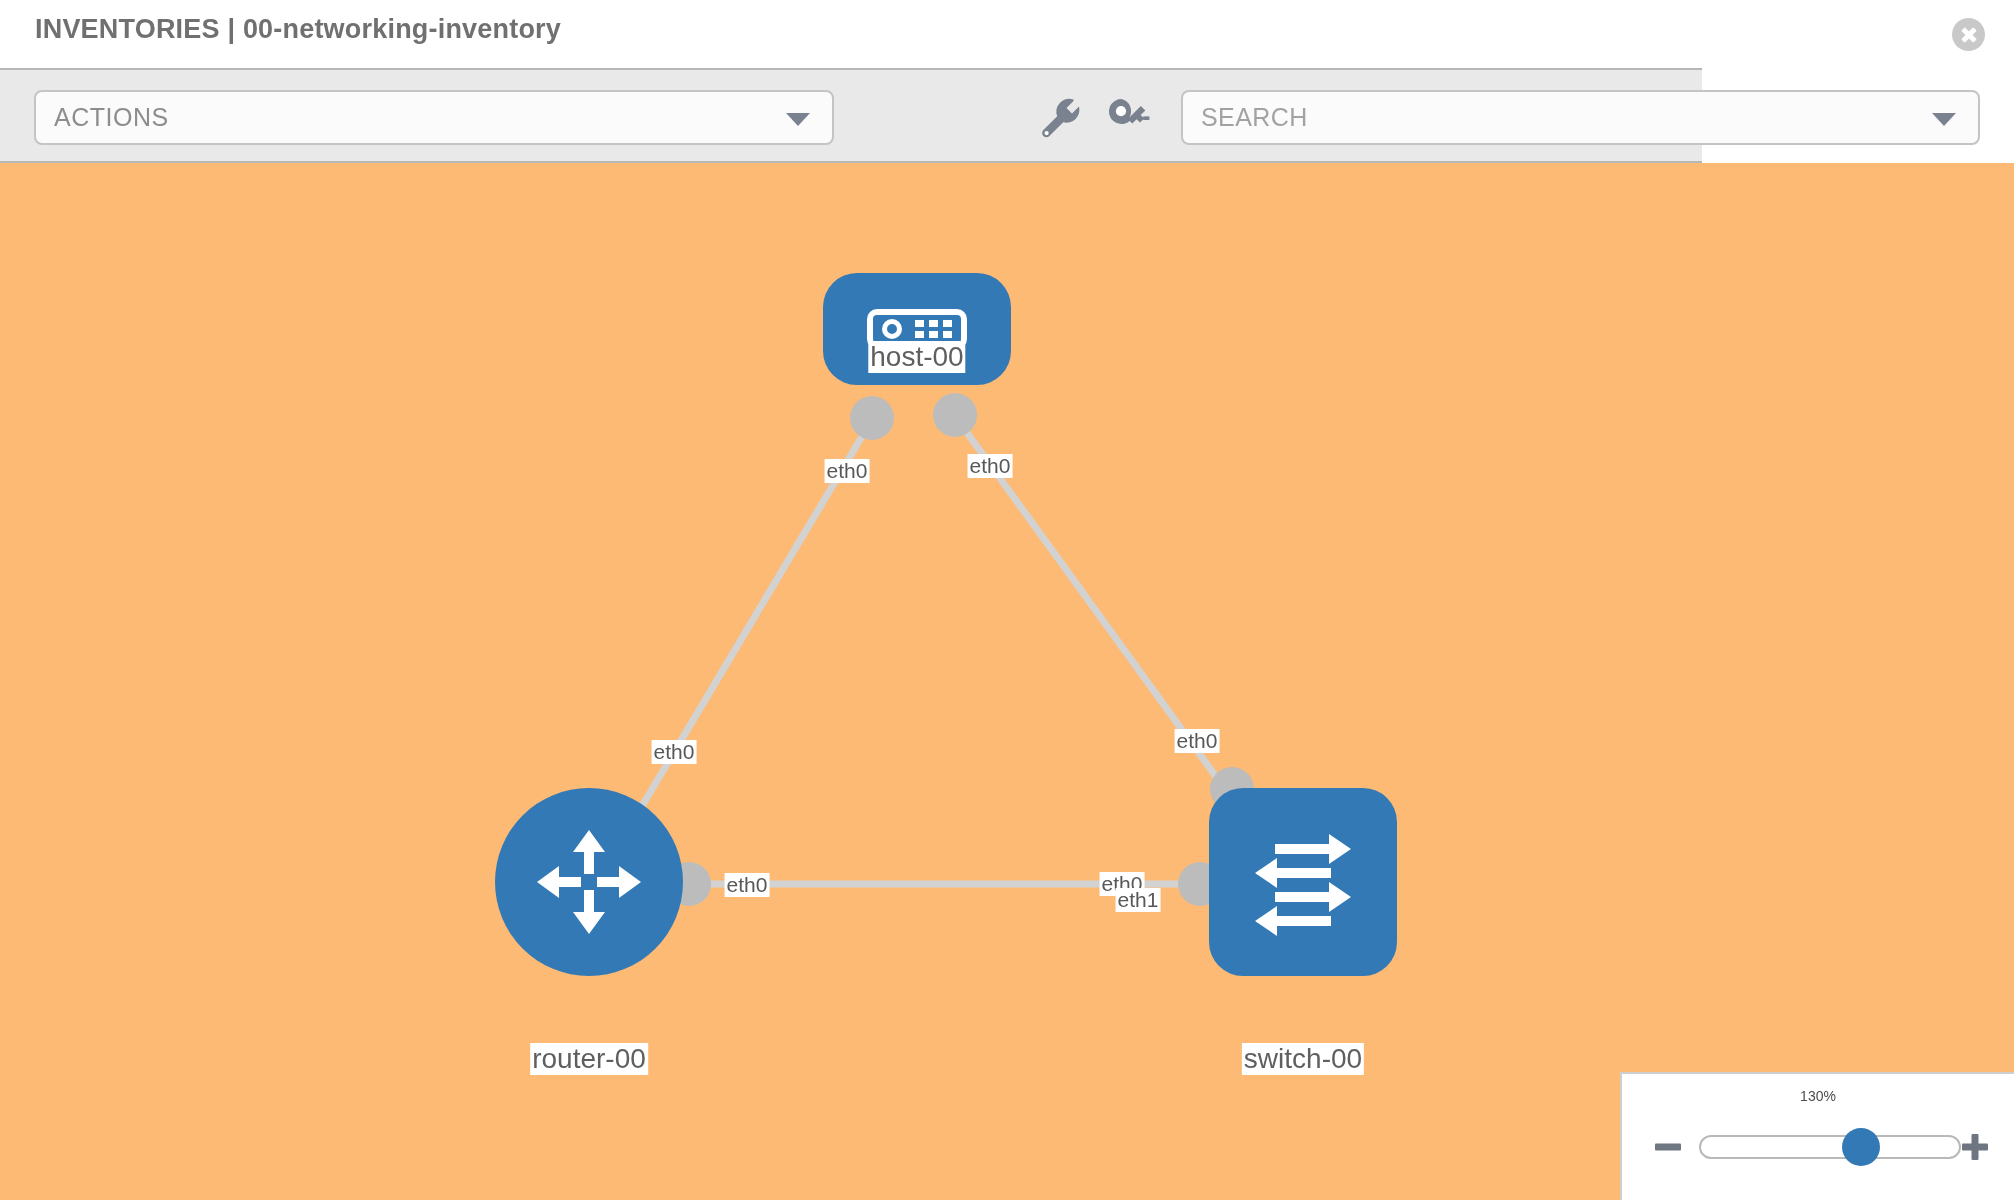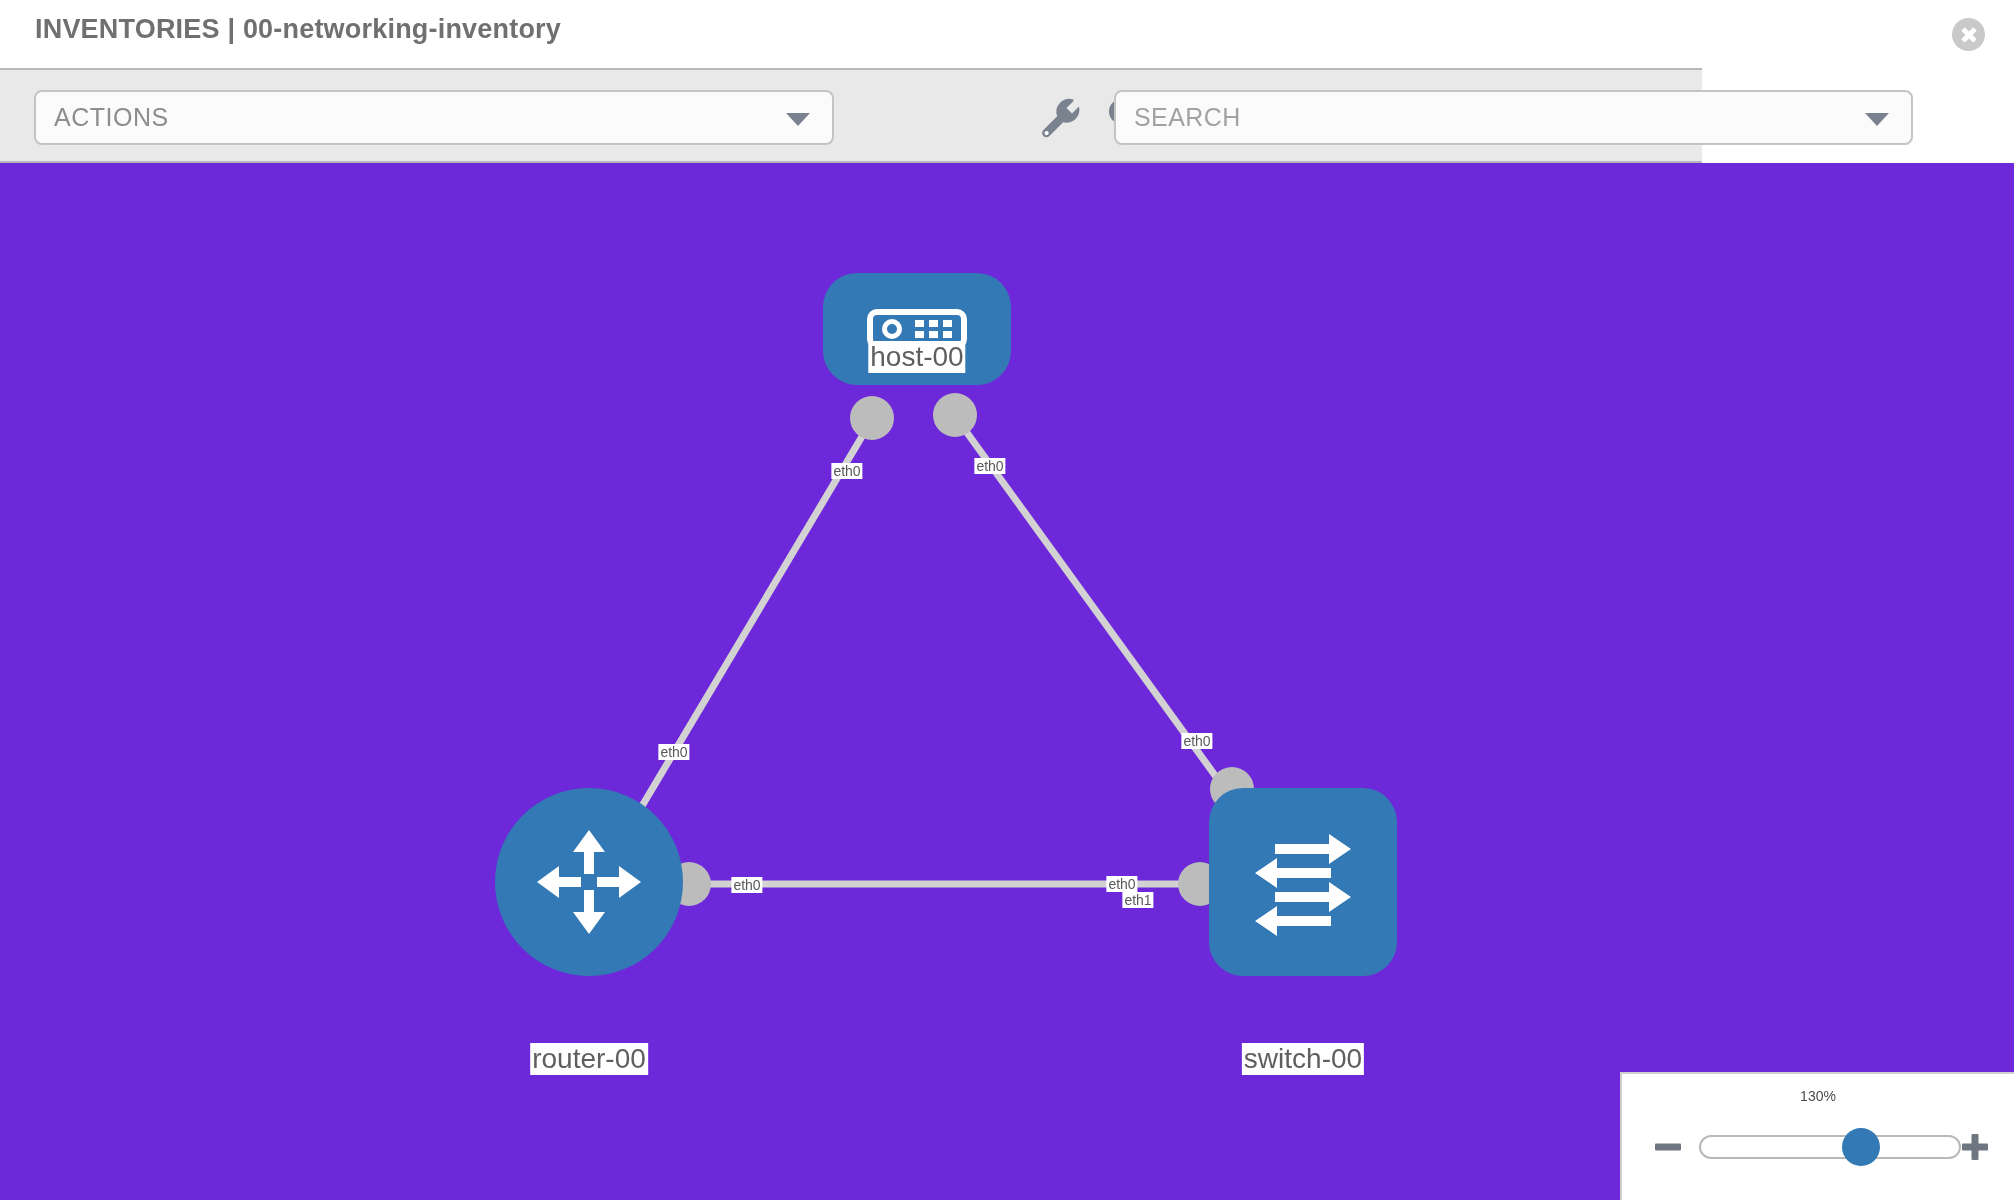--- a/index.html
+++ b/index.html
@@ -73,57 +73,57 @@
   .tool-icon {
     position: absolute; top: 22px;
     width: 52px; height: 52px;
     cursor: pointer;
   }
   .tool-icon.wrench { left: 1034px; }
   .tool-icon.key    { left: 1102px; }
   .tool-icon svg { display: block; width: 100%; height: 100%; }
 
   .search-box {
-    position: absolute; left: 1114px; top: 20px;
+    position: absolute; left: 1181px; top: 20px;
     width: 799px; height: 55px;
     background: #fbfbfb;
     border: 2px solid #c4c4c4;
     border-radius: 8px;
     display: flex; align-items: center;
     cursor: text;
   }
   .search-placeholder {
     margin-left: 18px;
     font-size: 25px; color: #a2a2a2;
     letter-spacing: 0.4px;
   }
 
   
   .canvas {
     position: absolute; left: 0; top: 163px;
     width: 2014px; height: 1037px;
-    background: #6d28d9;
+    background: #fdba74;
     overflow: hidden;
   }
   .topo-svg { position: absolute; left: 0; top: 0; width: 2014px; height: 1037px; }
 
   .edge-line { stroke: #d2d2d2; stroke-width: 7; }
   .port-dot  { fill: #bcbcbc; }
 
   .node-label {
     position: absolute;
     font-size: 28px; color: #5f5f5f;
     background: #ffffff;
     white-space: nowrap;
     padding: 0 2px;
     transform: translateX(-50%);
   }
   .iface-label {
     position: absolute;
-    font-size: 14px; color: #585858;
+    font-size: 21px; color: #585858;
     background: #ffffff;
     white-space: nowrap;
     padding: 0 2px;
     transform: translate(-50%, -50%);
   }
 
   .node {
     position: absolute;
     background: #3279b5;
     display: flex; align-items: center; justify-content: center;

